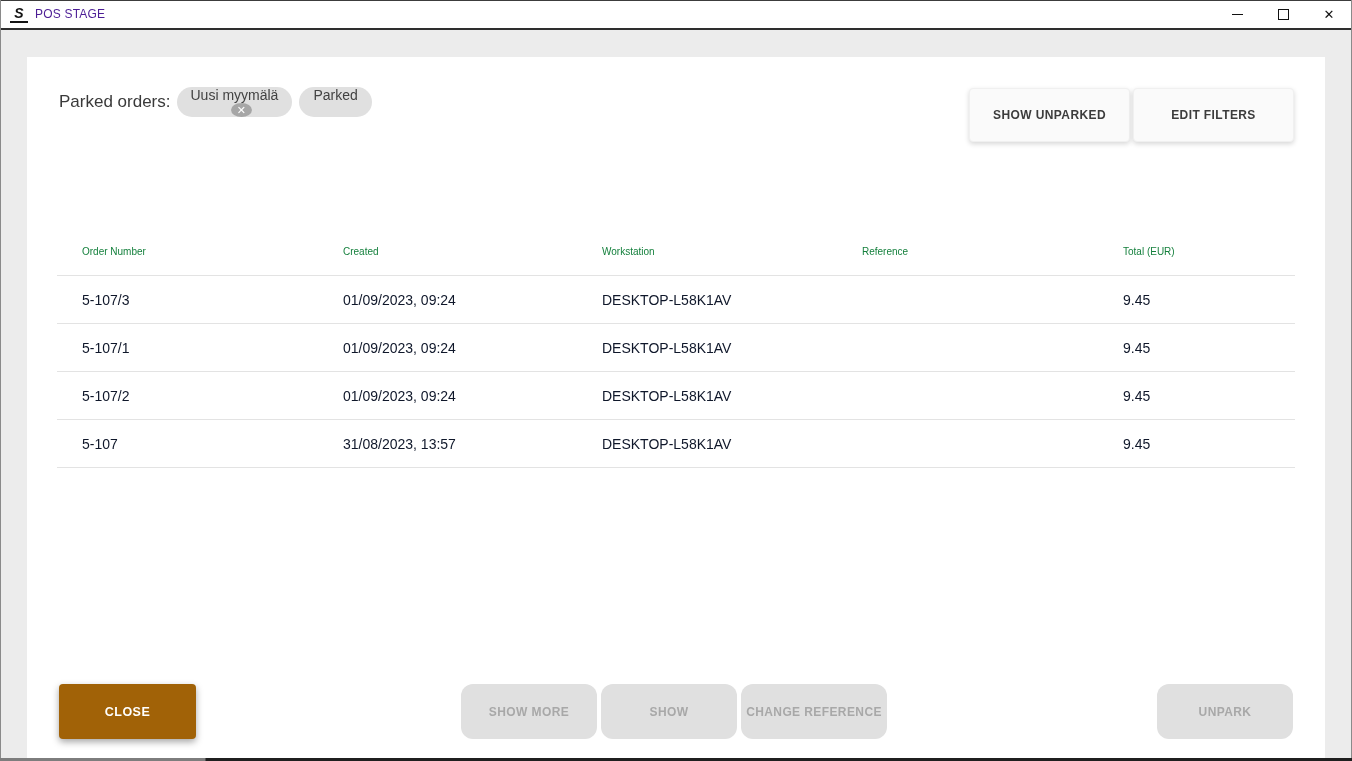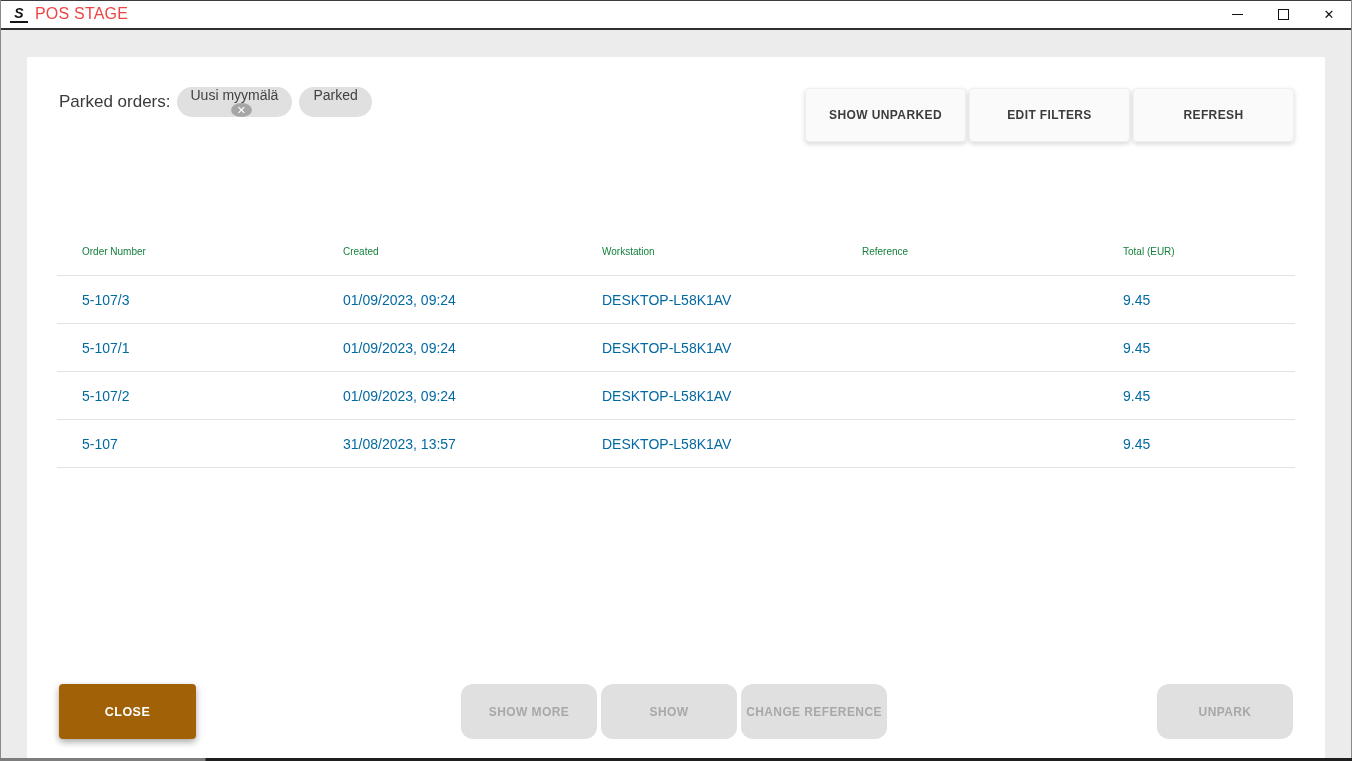--- a/index.html
+++ b/index.html
@@ -22,21 +22,21 @@
   .titlebar {
     position:absolute; left:0; top:0; width:100%; height:30px;
     background:#ffffff; border-bottom:2px solid #2e2e2e;
     display:flex; align-items:center; padding-left:10px; z-index:40;
   }
   .app-icon {
     width:18px; height:18px; display:inline-flex; align-items:center; justify-content:center;
     font-weight:800; font-style:italic; font-size:14px; color:#141414;
     border-bottom:2px solid #141414; margin-right:7px; line-height:1;
   }
-  .titlebar-title { font-size:16px; color:#ef4444; letter-spacing:0.2px; }
+  .titlebar-title { font-size:12px; color:#4c1d95; letter-spacing:0.2px; }
   .win-controls { position:absolute; right:0; top:0; height:100%; display:flex; }
   .win-btn { width:46px; height:100%; display:flex; align-items:center; justify-content:center; cursor:default; }
   .glyph-min { width:11px; height:1px; background:#111; display:block; }
   .glyph-max { width:11px; height:11px; border:1px solid #111; display:block; }
   .glyph-close { font-size:13px; color:#111; line-height:1; }
 
   
   .panel {
     position:absolute; left:27px; top:57px; width:1298px; height:704px;
     background:#ffffff; z-index:10;
@@ -64,21 +64,21 @@
     display:flex; align-items:center; justify-content:center; cursor:pointer;
   }
 
   
   .orders-table { position:absolute; left:30px; top:171px; width:1238px; }
   .thead, .trow {
     display:grid; grid-template-columns:261px 259px 260px 261px 1fr;
     height:48px; border-bottom:1px solid #e3e3e3; align-items:center;
   }
   .thcell { font-size:10px; color:#15803d; padding-left:25px; }
-  .tcell  { font-size:14px; color:#0369a1; padding-left:25px; white-space:nowrap; }
+  .tcell  { font-size:14px; color:#0f172a; padding-left:25px; white-space:nowrap; }
 
   
   .btn-dark {
     position:absolute; left:32px; top:627px; width:137px; height:55px;
     background:#a16207; border:none; border-radius:4px;
     box-shadow:0 3px 7px rgba(0,0,0,0.35);
     color:#ffffff; font-family:"Liberation Sans", sans-serif;
     font-size:12.5px; font-weight:700; letter-spacing:0.5px; cursor:pointer;
   }
   .footer-center { position:absolute; left:434px; top:627px; display:flex; gap:4px; }
@@ -126,21 +126,20 @@
       <span class="chip-remove">✕</span>
     </span>
     <span class="chip">
       <span>Parked</span>
     </span>
   </div>
 
   <div class="panel-actions">
     <button class="btn-light">SHOW UNPARKED</button>
     <button class="btn-light">EDIT FILTERS</button>
-    <button class="btn-light">REFRESH</button>
   </div>
 
   <div class="orders-table">
     <div class="thead">
       <div class="thcell">Order Number</div>
       <div class="thcell">Created</div>
       <div class="thcell">Workstation</div>
       <div class="thcell">Reference</div>
       <div class="thcell">Total (EUR)</div>
     </div>

